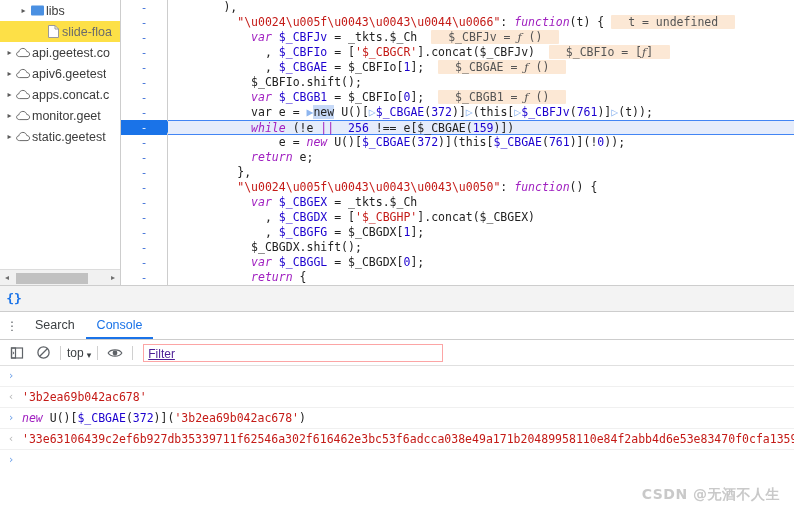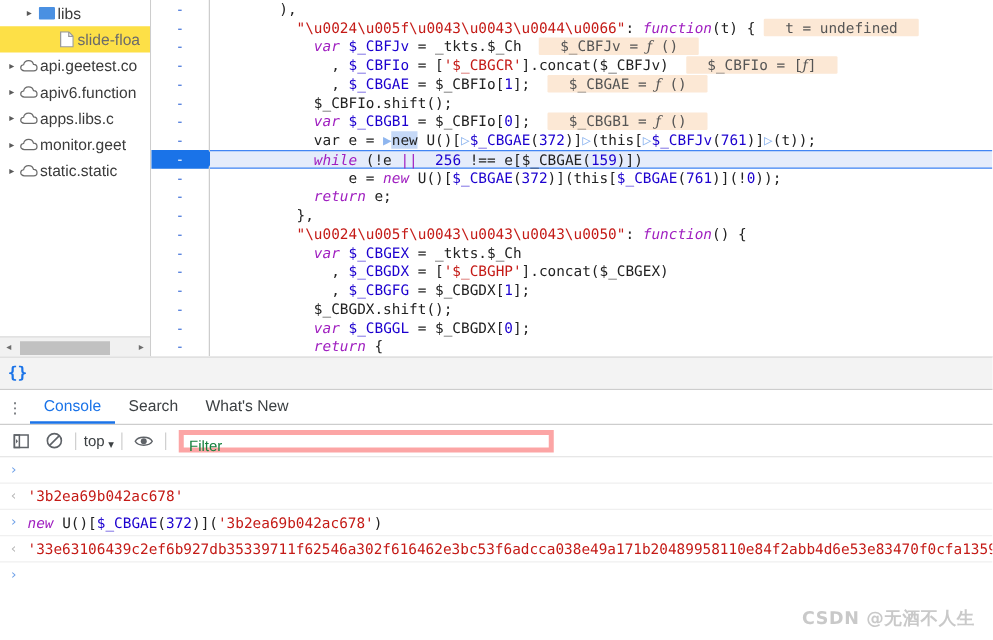--- a/index.html
+++ b/index.html
@@ -113,22 +113,22 @@
   .dtab.active{color:#1a73e8;border-bottom:2px solid #1a73e8;}
 
   .console-toolbar{
     height:26px;flex:0 0 26px;display:flex;align-items:center;gap:0;
     border-bottom:1px solid #e0e0e0;background:#fff;padding-left:4px;box-sizing:border-box;
   }
   .tb-btn{width:26px;height:26px;display:flex;align-items:center;justify-content:center;}
   .tb-sep{width:1px;height:14px;background:#d0d0d0;margin:0 4px;}
   .ctx{font-size:12px;color:#3c4043;padding:0 2px;display:flex;align-items:flex-end;gap:3px;}
   .filter-input{
-    margin-left:6px;width:300px;height:18px;border:4px solid #fca5a5;background:#fff;
-    font-size:12px;color:#15803d;line-height:18px;padding:0 4px;box-sizing:border-box;
+    margin-left:6px;width:300px;height:18px;border:1px solid #fca5a5;background:#fff;
+    font-size:12px;color:#4c1d95;line-height:18px;padding:0 4px;box-sizing:border-box;text-decoration:underline;
   }
 
   .console-log{flex:1;overflow:hidden;background:#fff;font-family:"DejaVu Sans Mono",monospace;font-size:11.5px;}
   .logrow{
     min-height:20px;display:flex;align-items:flex-start;
     border-bottom:1px solid #f0f0f0;padding:2px 0 2px 0;box-sizing:border-box;
   }
   .logrow .mark{width:22px;flex:0 0 22px;text-align:center;font-size:11px;line-height:16px;}
   .mark.in{color:#6c9fe8;}
   .mark.out{color:#b6b6b6;}
@@ -178,48 +178,48 @@
             </span>
             <span class="tree-label">api.geetest.co</span>
           </div>
           <div class="tree-row depth1">
             <span class="arrow">▸</span>
             <span class="ic">
               <svg width="15" height="11" viewBox="0 0 15 11">
                 <path d="M3.6 9.6 C1.6 9.6 0.6 8.3 0.6 7.1 C0.6 5.9 1.6 4.9 2.9 4.8 C3.2 2.8 4.9 1.4 6.9 1.4 C8.8 1.4 10.4 2.7 10.8 4.5 C12.4 4.6 13.6 5.8 13.6 7.1 C13.6 8.5 12.5 9.6 11 9.6 Z" fill="none" stroke="#6b6b6b" stroke-width="1"></path>
               </svg>
             </span>
-            <span class="tree-label">apiv6.function</span>
-          </div>
-          <div class="tree-row depth1">
-            <span class="arrow">▸</span>
-            <span class="ic">
-              <svg width="15" height="11" viewBox="0 0 15 11">
-                <path d="M3.6 9.6 C1.6 9.6 0.6 8.3 0.6 7.1 C0.6 5.9 1.6 4.9 2.9 4.8 C3.2 2.8 4.9 1.4 6.9 1.4 C8.8 1.4 10.4 2.7 10.8 4.5 C12.4 4.6 13.6 5.8 13.6 7.1 C13.6 8.5 12.5 9.6 11 9.6 Z" fill="none" stroke="#6b6b6b" stroke-width="1"></path>
-              </svg>
-            </span>
-            <span class="tree-label">apps.libs.c</span>
+            <span class="tree-label">apiv6.geetest</span>
+          </div>
+          <div class="tree-row depth1">
+            <span class="arrow">▸</span>
+            <span class="ic">
+              <svg width="15" height="11" viewBox="0 0 15 11">
+                <path d="M3.6 9.6 C1.6 9.6 0.6 8.3 0.6 7.1 C0.6 5.9 1.6 4.9 2.9 4.8 C3.2 2.8 4.9 1.4 6.9 1.4 C8.8 1.4 10.4 2.7 10.8 4.5 C12.4 4.6 13.6 5.8 13.6 7.1 C13.6 8.5 12.5 9.6 11 9.6 Z" fill="none" stroke="#6b6b6b" stroke-width="1"></path>
+              </svg>
+            </span>
+            <span class="tree-label">apps.concat.c</span>
           </div>
           <div class="tree-row depth1">
             <span class="arrow">▸</span>
             <span class="ic">
               <svg width="15" height="11" viewBox="0 0 15 11">
                 <path d="M3.6 9.6 C1.6 9.6 0.6 8.3 0.6 7.1 C0.6 5.9 1.6 4.9 2.9 4.8 C3.2 2.8 4.9 1.4 6.9 1.4 C8.8 1.4 10.4 2.7 10.8 4.5 C12.4 4.6 13.6 5.8 13.6 7.1 C13.6 8.5 12.5 9.6 11 9.6 Z" fill="none" stroke="#6b6b6b" stroke-width="1"></path>
               </svg>
             </span>
             <span class="tree-label">monitor.geet</span>
           </div>
           <div class="tree-row depth1">
             <span class="arrow">▸</span>
             <span class="ic">
               <svg width="15" height="11" viewBox="0 0 15 11">
                 <path d="M3.6 9.6 C1.6 9.6 0.6 8.3 0.6 7.1 C0.6 5.9 1.6 4.9 2.9 4.8 C3.2 2.8 4.9 1.4 6.9 1.4 C8.8 1.4 10.4 2.7 10.8 4.5 C12.4 4.6 13.6 5.8 13.6 7.1 C13.6 8.5 12.5 9.6 11 9.6 Z" fill="none" stroke="#6b6b6b" stroke-width="1"></path>
               </svg>
             </span>
-            <span class="tree-label">static.static</span>
+            <span class="tree-label">static.geetest</span>
           </div>
         </div>
       <div class="nav-scroll">
         <div class="sb-arrow">◂</div>
         <div class="sb-track">
           <div class="sb-thumb"></div>
         </div>
         <div class="sb-arrow">▸</div>
       </div>
     </div>
@@ -257,23 +257,22 @@
 
   <div class="statusbar">
     <div class="braces">{}</div>
   </div>
 
   <div class="drawer">
 
     <div class="drawer-tabs">
       <div class="kebab">⋮</div>
       <div id="drawer-tabs" style="display:flex;align-items:center;height:100%;">
+          <div class="dtab">Search</div>
           <div class="dtab active">Console</div>
-          <div class="dtab">Search</div>
-          <div class="dtab">What's New</div>
         </div>
     </div>
 
     <div class="console-toolbar">
       <div class="tb-btn">
         <svg width="14" height="14" viewBox="0 0 14 14">
           <rect x="1.5" y="2" width="11" height="10" fill="none" stroke="#5f6368" stroke-width="1.2"></rect>
           <rect x="1.5" y="2" width="4" height="10" fill="none" stroke="#5f6368" stroke-width="1.2"></rect>
           <path d="M2.8 5.2 L4.4 7 L2.8 8.8 Z" fill="#5f6368"></path>
         </svg>

